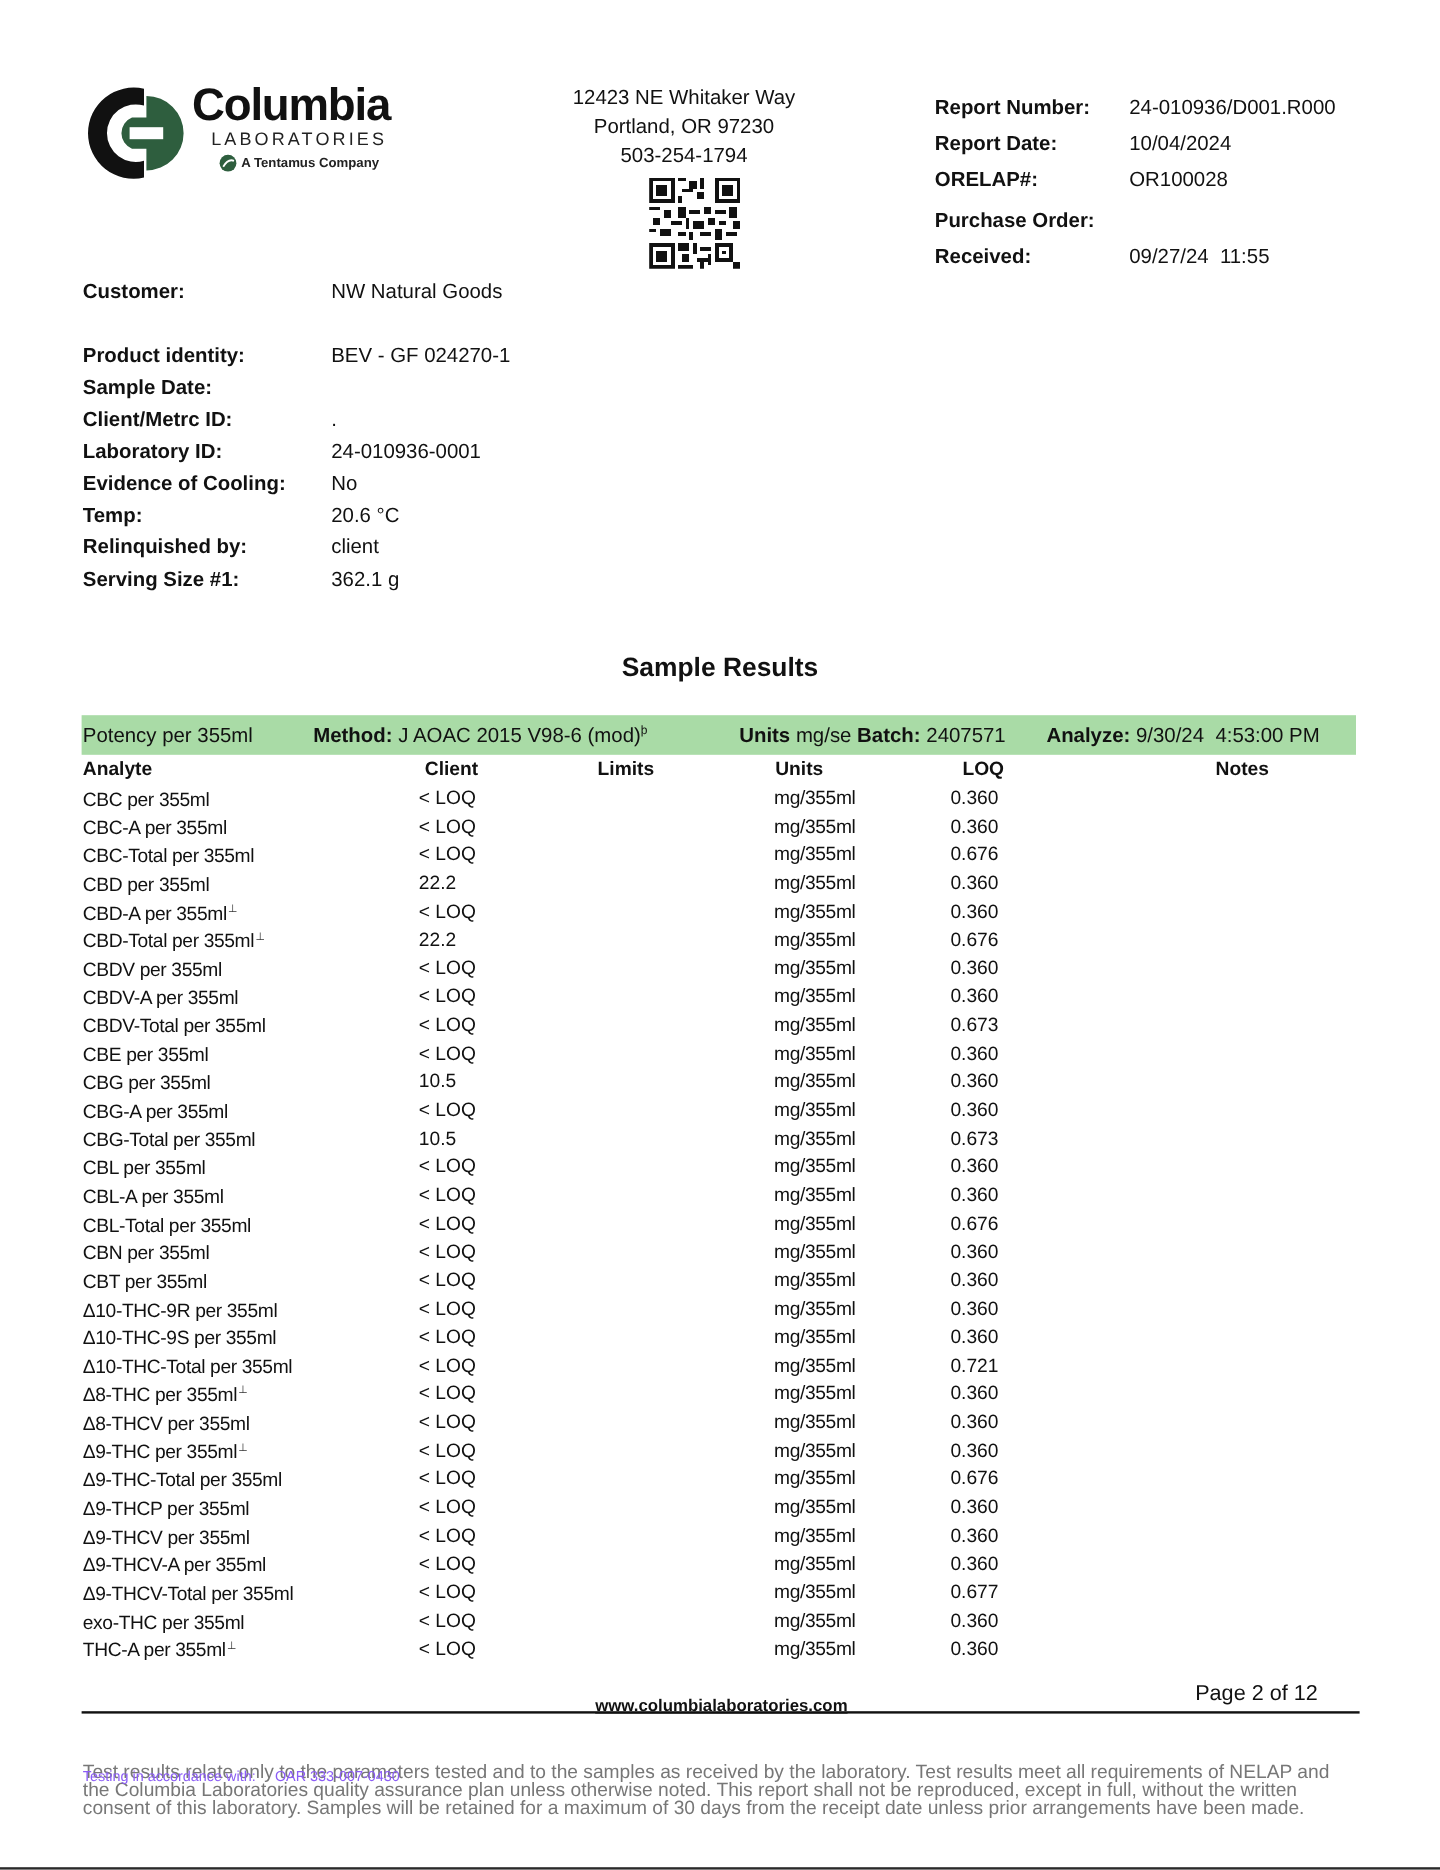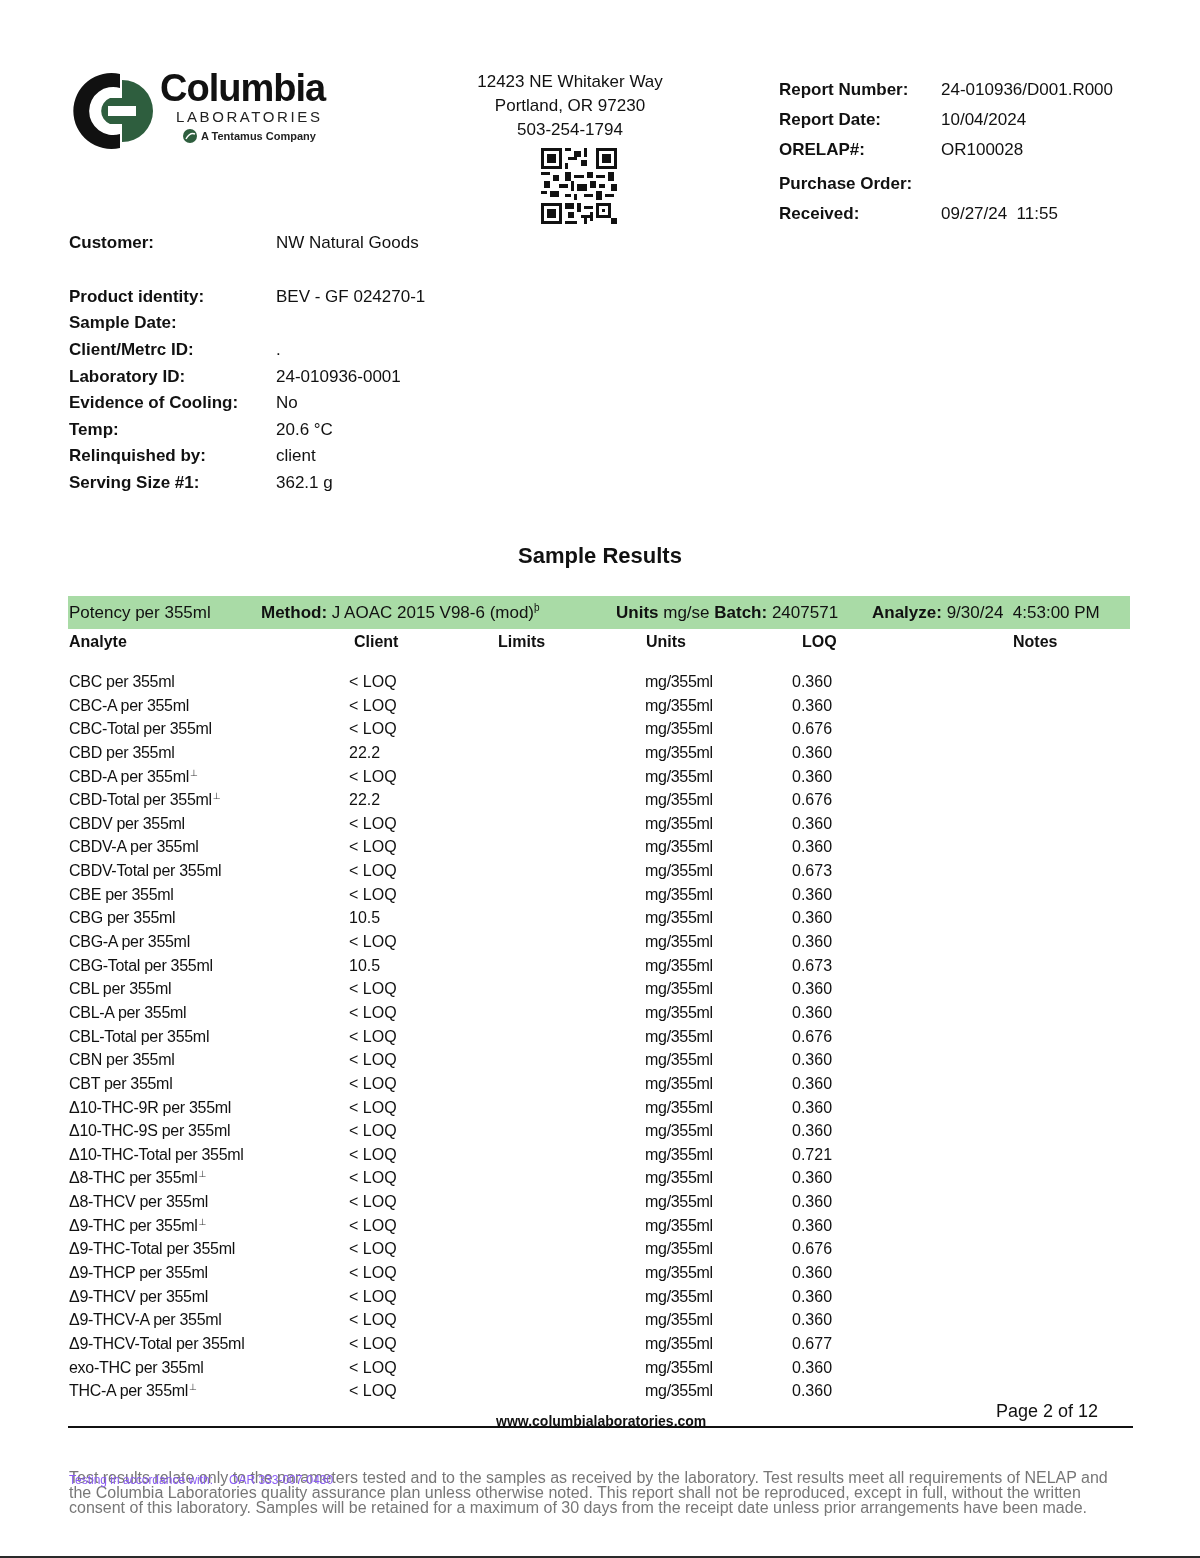--- a/index.html
+++ b/index.html
@@ -37,21 +37,21 @@
     
     .table { left: 68px; top: 596px; width: 1062px; }
     .band {
       background: #a9dba6; height: 33px; display: flex; align-items: center;
       font-size: 17px; position: relative;
     }
     .band span { position: absolute; white-space: nowrap; text-align: center; }
     .band b { font-weight: bold; }
     .colhead { display: flex; height: 26px; align-items: center; font-size: 16px; font-weight: bold; position: relative; }
     .colhead span { position: absolute; }
-    .rows { margin-top: 16px; text-decoration: underline; }
+    .rows { margin-top: 0; text-decoration: underline; }
     .row { position: relative; height: 23.65px; font-size: 16px; }
     .row span { position: absolute; top: 2px; white-space: nowrap; }
     .c-analyte { left: 1px; letter-spacing: -0.3px; }
     .c-result { left: 281px; }
     .c-units { left: 577px; letter-spacing: -0.3px; }
     .c-loq { left: 724px; }
     .mark { font-size: 9px; vertical-align: super; margin-left: 1px; color: #333; }
 
     
     .page-num { left: 996px; top: 1401px; font-size: 18px; }

